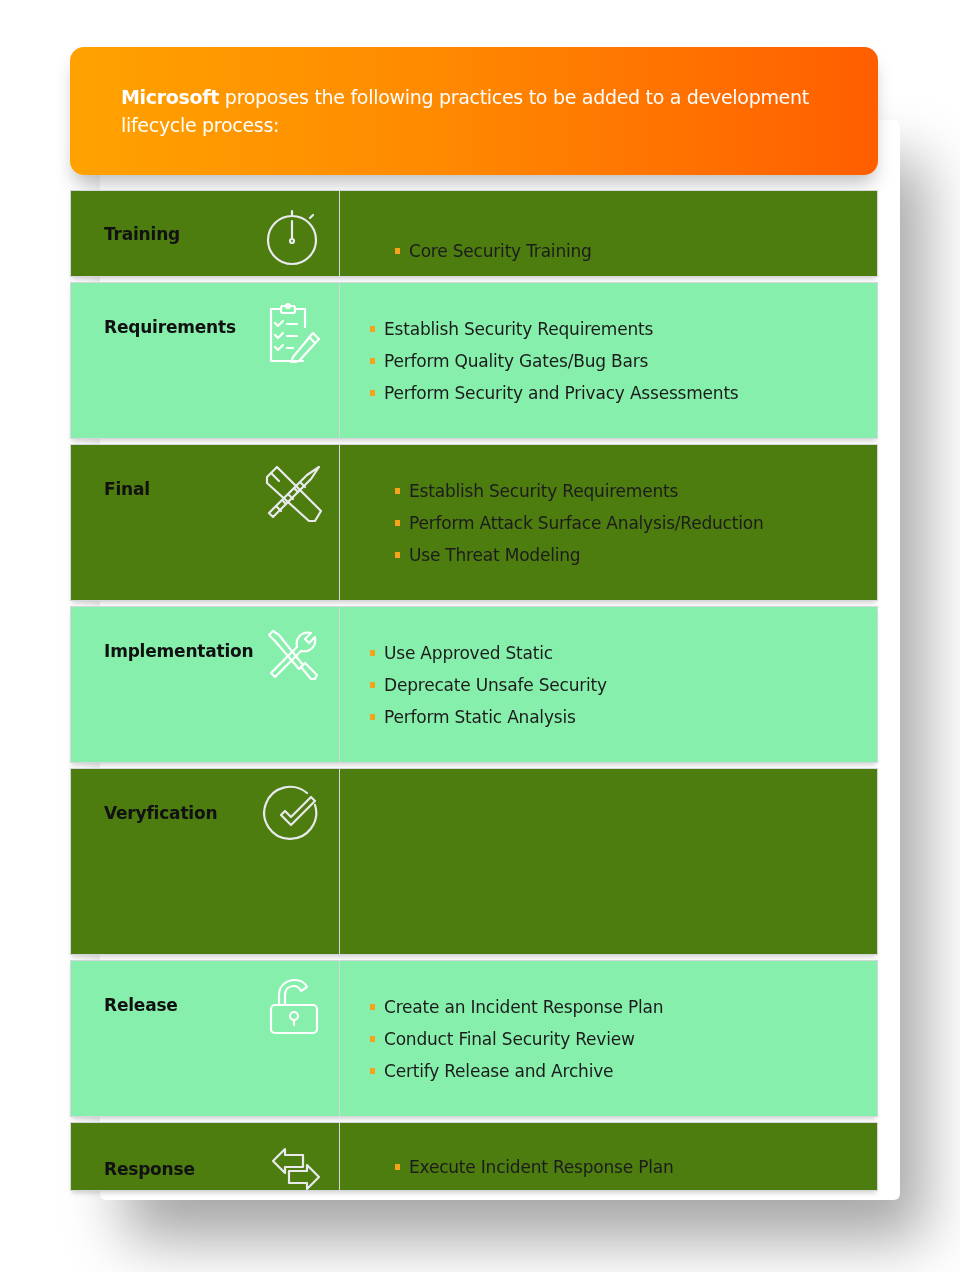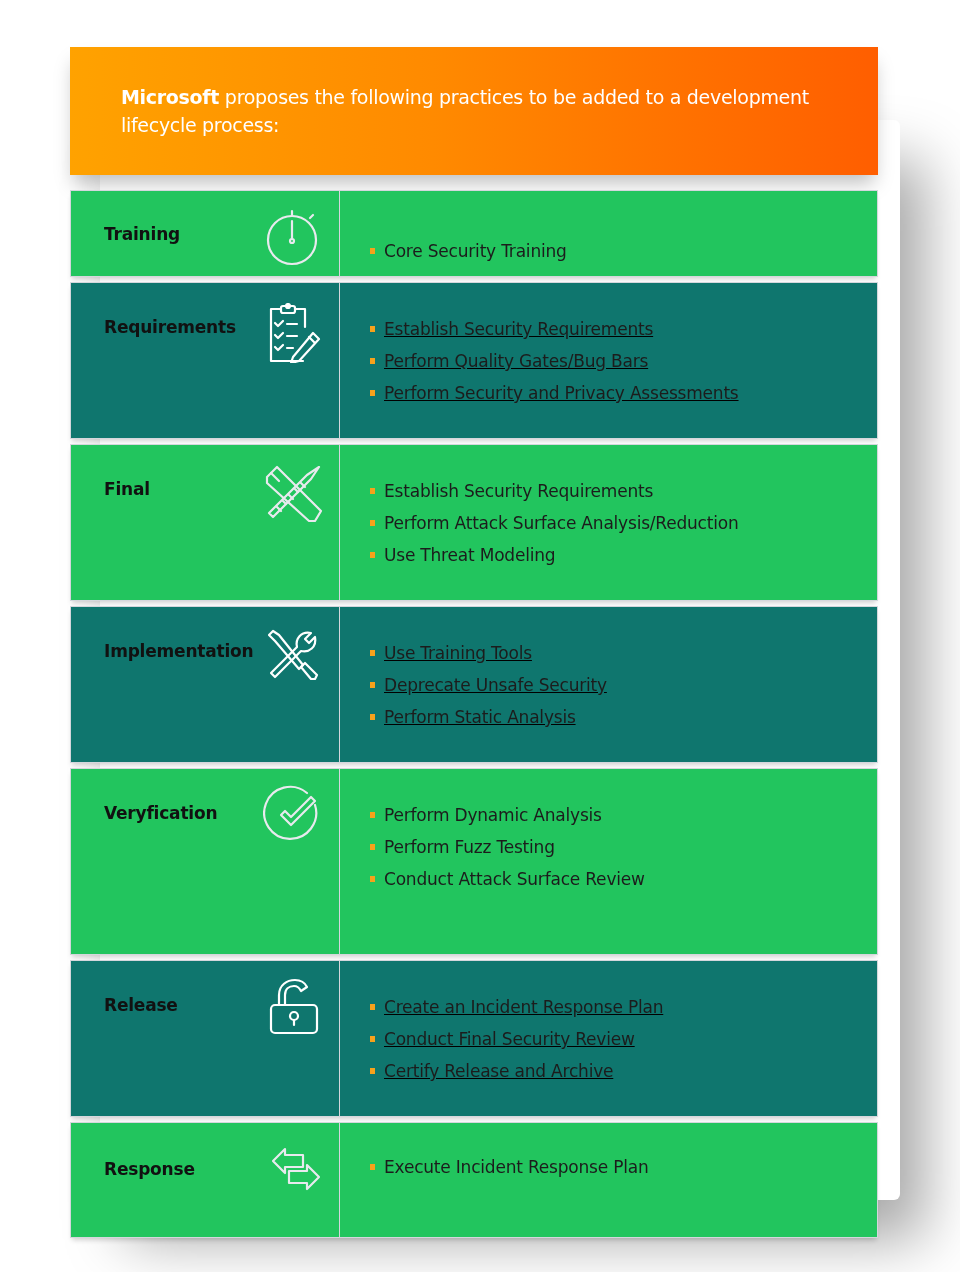--- a/index.html
+++ b/index.html
@@ -35,36 +35,37 @@
       height: 128px;
       background: linear-gradient(90deg, #ffa200 0%, #ff8a00 45%, #ff5e00 100%);
       box-shadow: 0 12px 18px -4px rgba(0,0,0,0.25);
       color: #ffffff;
       box-sizing: border-box;
       padding: 36px 60px 0 51px;
       font-family: "DejaVu Sans", sans-serif;
       font-size: 19px;
       line-height: 28px;
       letter-spacing: -0.3px;
+      border-radius: 14px;
     }
     .header b { font-weight: bold; }
     .rows {
       position: relative;
       margin-top: 15px;
     }
     .row {
       position: relative;
       display: flex;
       border: 1px solid #d4d7dc;
       box-sizing: border-box;
       margin-bottom: 5px;
       box-shadow: 0 4px 5px -2px rgba(0,0,0,0.18);
     }
-    .row.white { background: #22c55e; }
-    .row.grey { background: #0f766e; text-decoration: underline; }
+    .row.white { background: #4d7c0f; gap: 25px; }
+    .row.grey { background: #86efac; }
     .row .left {
       position: relative;
       width: 269px;
       border-right: 1px solid #d4d7dc;
       box-sizing: border-box;
     }
     .row .right {
       flex: 1;
       box-sizing: border-box;
       padding-left: 30px;
@@ -200,43 +201,36 @@
         <span class="phase-icon" style="top:18px">
           <svg viewBox="0 0 60 60" fill="none" stroke="#ffffff" stroke-width="2.2" stroke-linecap="round" stroke-linejoin="round">
             <path d="M6 10 L10 6 L16 10 L40 40 L36 44 L12 16 Z"></path>
             <path d="M38 42 L48 54 L52 54 L54 50 L42 38 Z"></path>
             <path d="M8 48 L34 22 C32 14 38 6 48 8 L42 14 L46 18 L52 12 C54 22 46 28 38 26 L12 52 Z"></path>
           </svg>
         </span>
       </div>
       <div class="right" style="padding-top:30px">
         <ul class="items">
-          <li><span class="bullet"></span><span>Use Training Tools</span></li>
+          <li><span class="bullet"></span><span>Use Approved Static</span></li>
           <li><span class="bullet"></span><span>Deprecate Unsafe Security</span></li>
           <li><span class="bullet"></span><span>Perform Static Analysis</span></li>
         </ul>
       </div>
     </div>
 
     <div class="row white" style="height:187px">
       <div class="left">
         <span class="phase-title" style="top:34px">Veryfication</span>
         <span class="phase-icon" style="top:14px">
           <svg viewBox="0 0 60 60" fill="none" stroke="#e8eaee" stroke-width="2.2" stroke-linecap="round" stroke-linejoin="round">
             <path d="M52 22 A26 26 0 1 1 44 10"></path>
             <path d="M18 32 L28 42 L52 18 L48 14 L28 34 L22 28 Z"></path>
           </svg>
         </span>
-      </div>
-      <div class="right" style="padding-top:30px">
-        <ul class="items">
-          <li><span class="bullet"></span><span>Perform Dynamic Analysis</span></li>
-          <li><span class="bullet"></span><span>Perform Fuzz Testing</span></li>
-          <li><span class="bullet"></span><span>Conduct Attack Surface Review</span></li>
-        </ul>
       </div>
     </div>
 
     <div class="row grey" style="height:157px">
       <div class="left">
         <span class="phase-title" style="top:34px">Release</span>
         <span class="phase-icon" style="top:16px">
           <svg viewBox="0 0 60 60" fill="none" stroke="#ffffff" stroke-width="2.2" stroke-linecap="round" stroke-linejoin="round">
             <rect x="8" y="28" width="46" height="28" rx="4"></rect>
             <path d="M16 28 V18 C16 8 24 3 32 3 C38 3 42 6 44 10 L38 14 C36 10 34 9 31 9 C26 9 22 12 22 18 V28"></path>
@@ -247,21 +241,21 @@
       </div>
       <div class="right" style="padding-top:30px">
         <ul class="items">
           <li><span class="bullet"></span><span>Create an Incident Response Plan</span></li>
           <li><span class="bullet"></span><span>Conduct Final Security Review</span></li>
           <li><span class="bullet"></span><span>Certify Release and Archive</span></li>
         </ul>
       </div>
     </div>
 
-    <div class="row white" style="height:116px;margin-bottom:0">
+    <div class="row white" style="height:69px;margin-bottom:0">
       <div class="left">
         <span class="phase-title" style="top:36px">Response</span>
         <span class="phase-icon" style="top:22px;width:54px;height:48px">
           <svg viewBox="0 0 54 48" fill="none" stroke="#e8eaee" stroke-width="2.2" stroke-linecap="round" stroke-linejoin="round">
             <path d="M16 4 L4 16 L16 28 L16 22 L34 22 L34 10 L16 10 Z"></path>
             <path d="M38 20 L50 32 L38 44 L38 38 L20 38 L20 26 L38 26 Z"></path>
           </svg>
         </span>
       </div>
       <div class="right" style="padding-top:28px">

